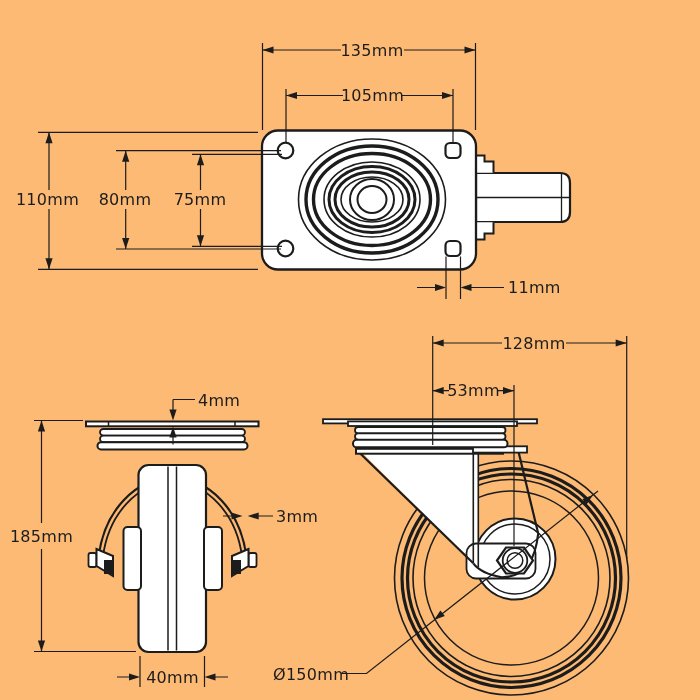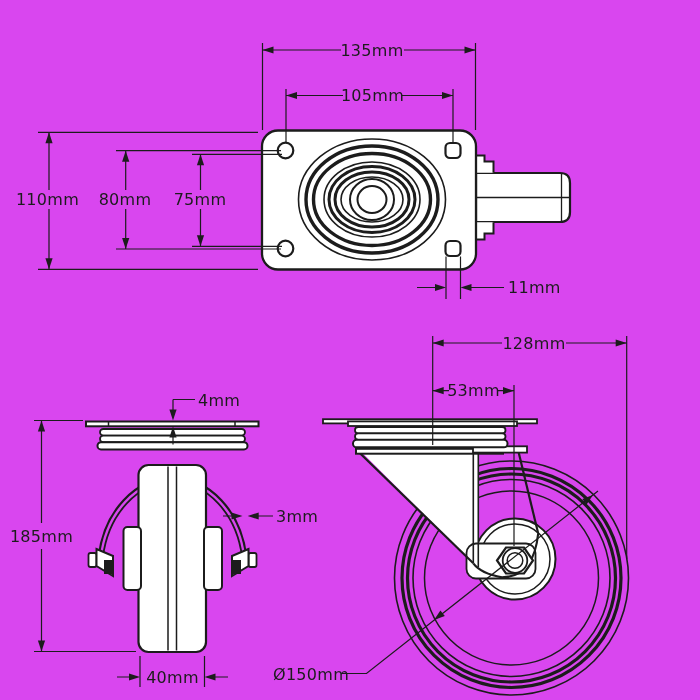--- a/index.html
+++ b/index.html
@@ -1,16 +1,16 @@
 <!DOCTYPE html>
 <html><head>
 <meta charset="utf-8">
 <style>
   html,body{margin:0;padding:0;background:#ffffff;}
-  .stage{width:700px;height:700px;position:relative;background:#d946ef;overflow:hidden;}
+  .stage{width:700px;height:700px;position:relative;background:#fdba74;overflow:hidden;}
   svg{display:block;}
   .ln{stroke:#1c1c1c;fill:none;}
   .fw{fill:#ffffff;stroke:#1c1c1c;}
   .dk{fill:#1c1c1c;stroke:none;}
   .dim{font-family:"DejaVu Sans",sans-serif;font-size:16px;fill:#1c1c1c;text-anchor:middle;letter-spacing:.3px;}
   .dim.start{text-anchor:start;}
   .thin{stroke-width:1.2;}
 </style>
 </head>
 <body>

